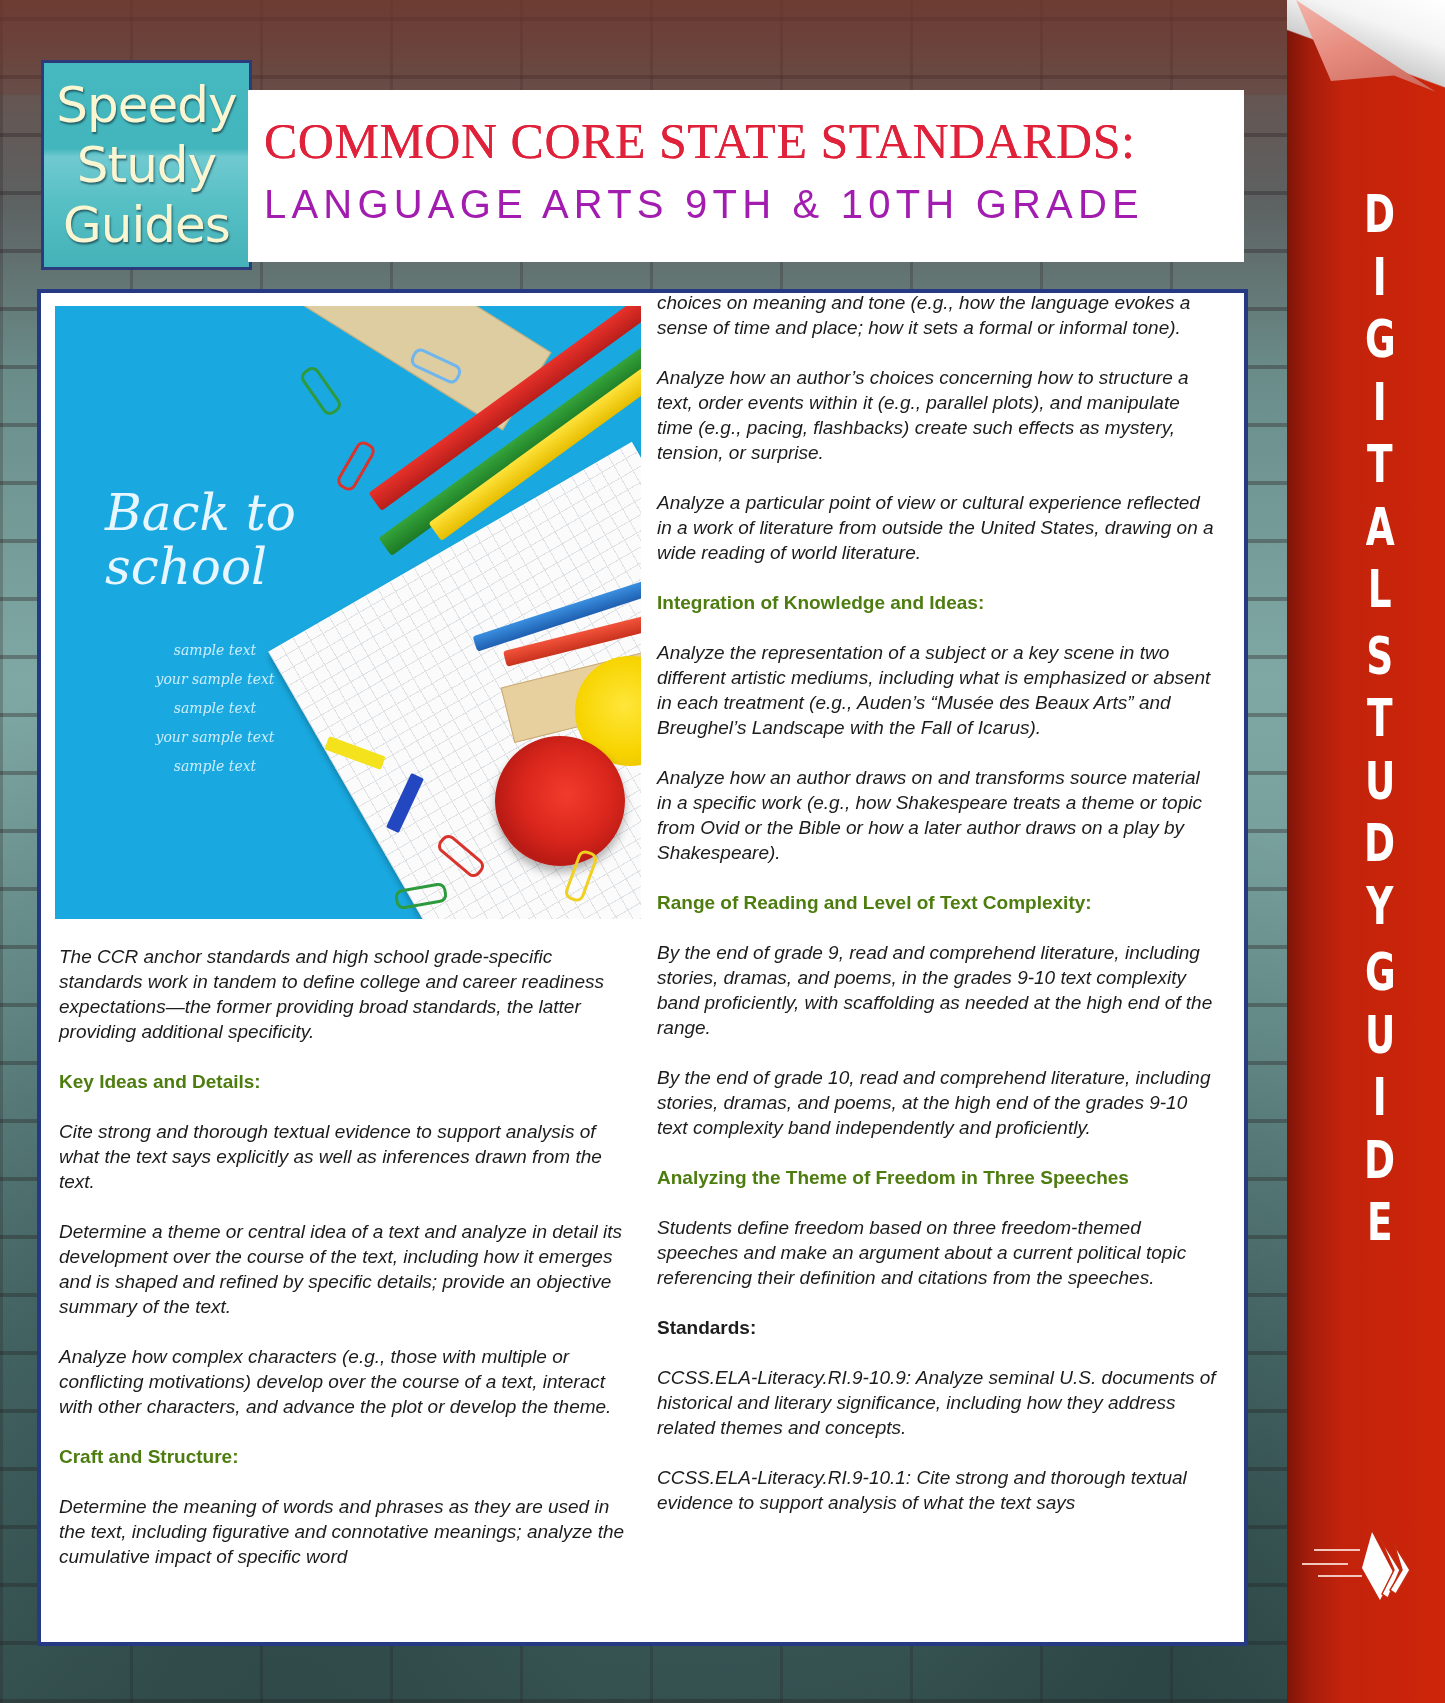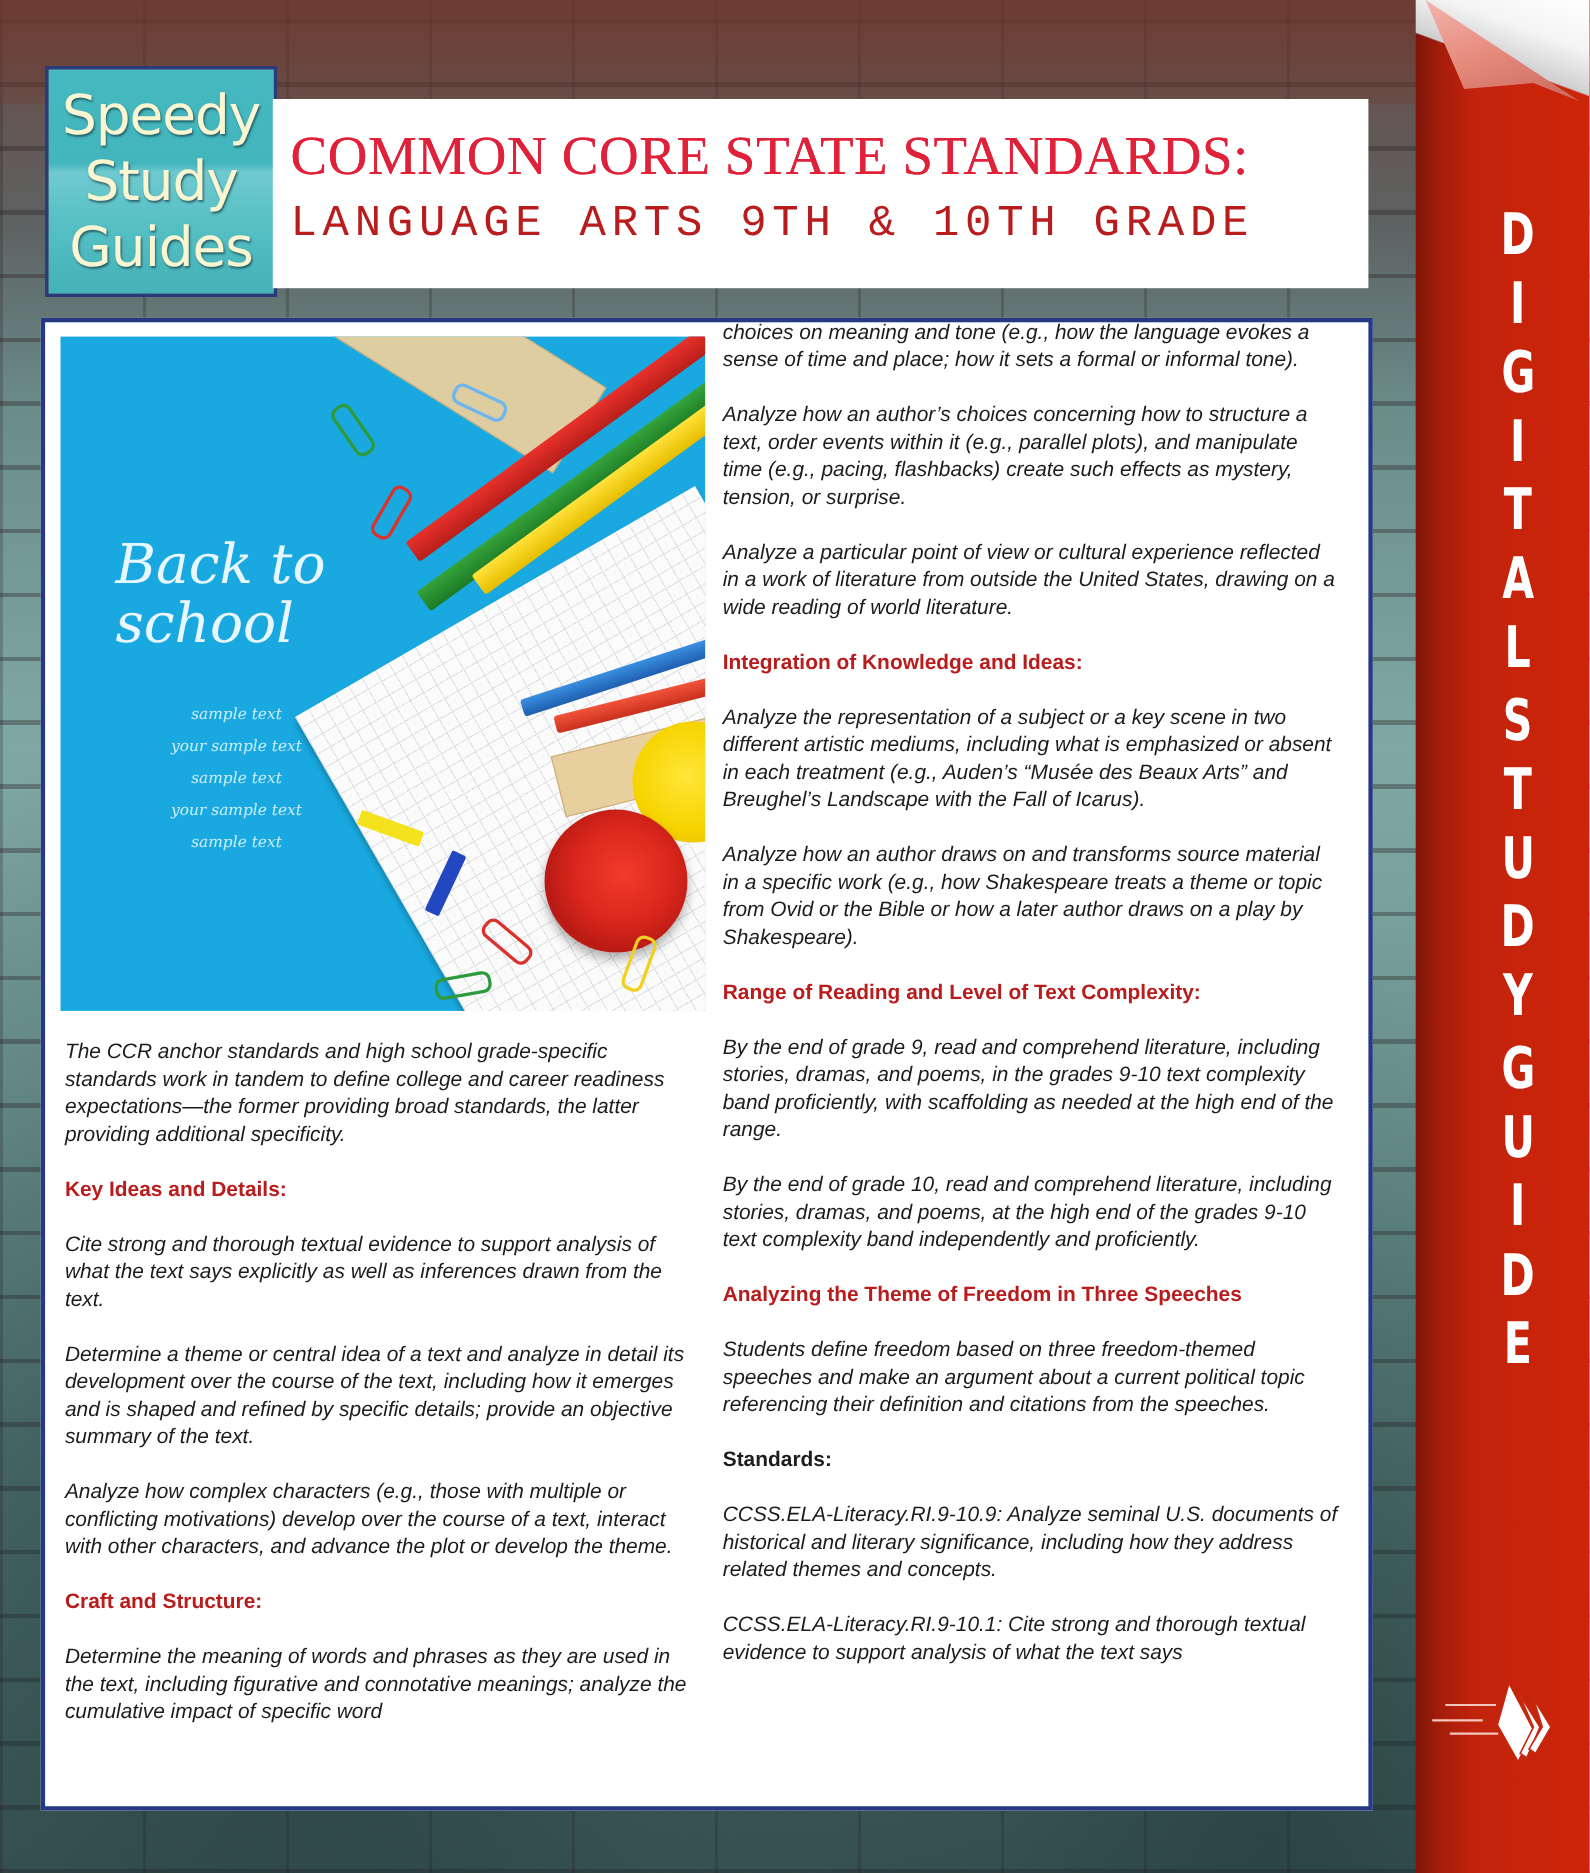--- a/index.html
+++ b/index.html
@@ -36,21 +36,21 @@
       background:#fff;
     }
     .title-main {
       position:absolute; left:16px; top:22px; width:970px;
       font-family: "Liberation Serif", serif; color:#e0213a;
       font-size:50px; letter-spacing:0.5px; white-space:nowrap;
       text-shadow: 0 0 0.6px #e0213a;
     }
     .title-sub {
       position:absolute; left:16px; top:92px; width:970px;
-      font-family: Liberation Mono, monospace; color:#b91c1c;
+      font-family: Liberation Sans, sans-serif; color:#a21caf;
       font-size:40px; letter-spacing:5.2px; white-space:nowrap;
     }
     
     .panel {
       position:absolute; left:37px; top:289px; width:1203px; height:1349px;
       background:#fff; border:4px solid #253a82; box-sizing:content-box;
     }
     .photo {
       position:absolute; left:14px; top:13px; width:586px; height:613px;
       background:#19a9e0; overflow:hidden;
@@ -84,21 +84,21 @@
       position:absolute; left:520px; top:350px; width:110px; height:110px; border-radius:50%;
       background: radial-gradient(circle at 45% 45%, #ffe63a 0%, #f7d400 55%, #e1b800 100%);
     }
     .clip { position:absolute; width:46px; height:14px; border:3px solid; border-radius:8px; }
     .peg { position:absolute; width:60px; height:14px; border-radius:2px; }
 
     .col {
       position:absolute; font-size:19px; line-height:25px; color:#1c1c1c;
     }
     .col p { margin:0 0 25px 0;font-style:italic; }
-    .col h3 { margin:0 0 25px 0; font-size:19px; line-height:25px; color:#b91c1c; font-weight:bold; }
+    .col h3 { margin:0 0 25px 0; font-size:19px; line-height:25px; color:#4d7c0f; font-weight:bold; }
     .col h4 { margin:0 0 25px 0; font-size:19px; line-height:25px; color:#1c1c1c; font-weight:bold; }
     .col-left { left:18px; top:651px; width:575px; }
     .col-right { left:616px; top:0px; width:560px; padding-top:0; }
 
     
     .spine {
       position:absolute; left:1287px; top:0; width:158px; height:1703px;
       background: linear-gradient(90deg, #7e1508 0%, #a51d0b 14%, #c3230c 35%, #cd2509 100%);
     }
     .curl {

